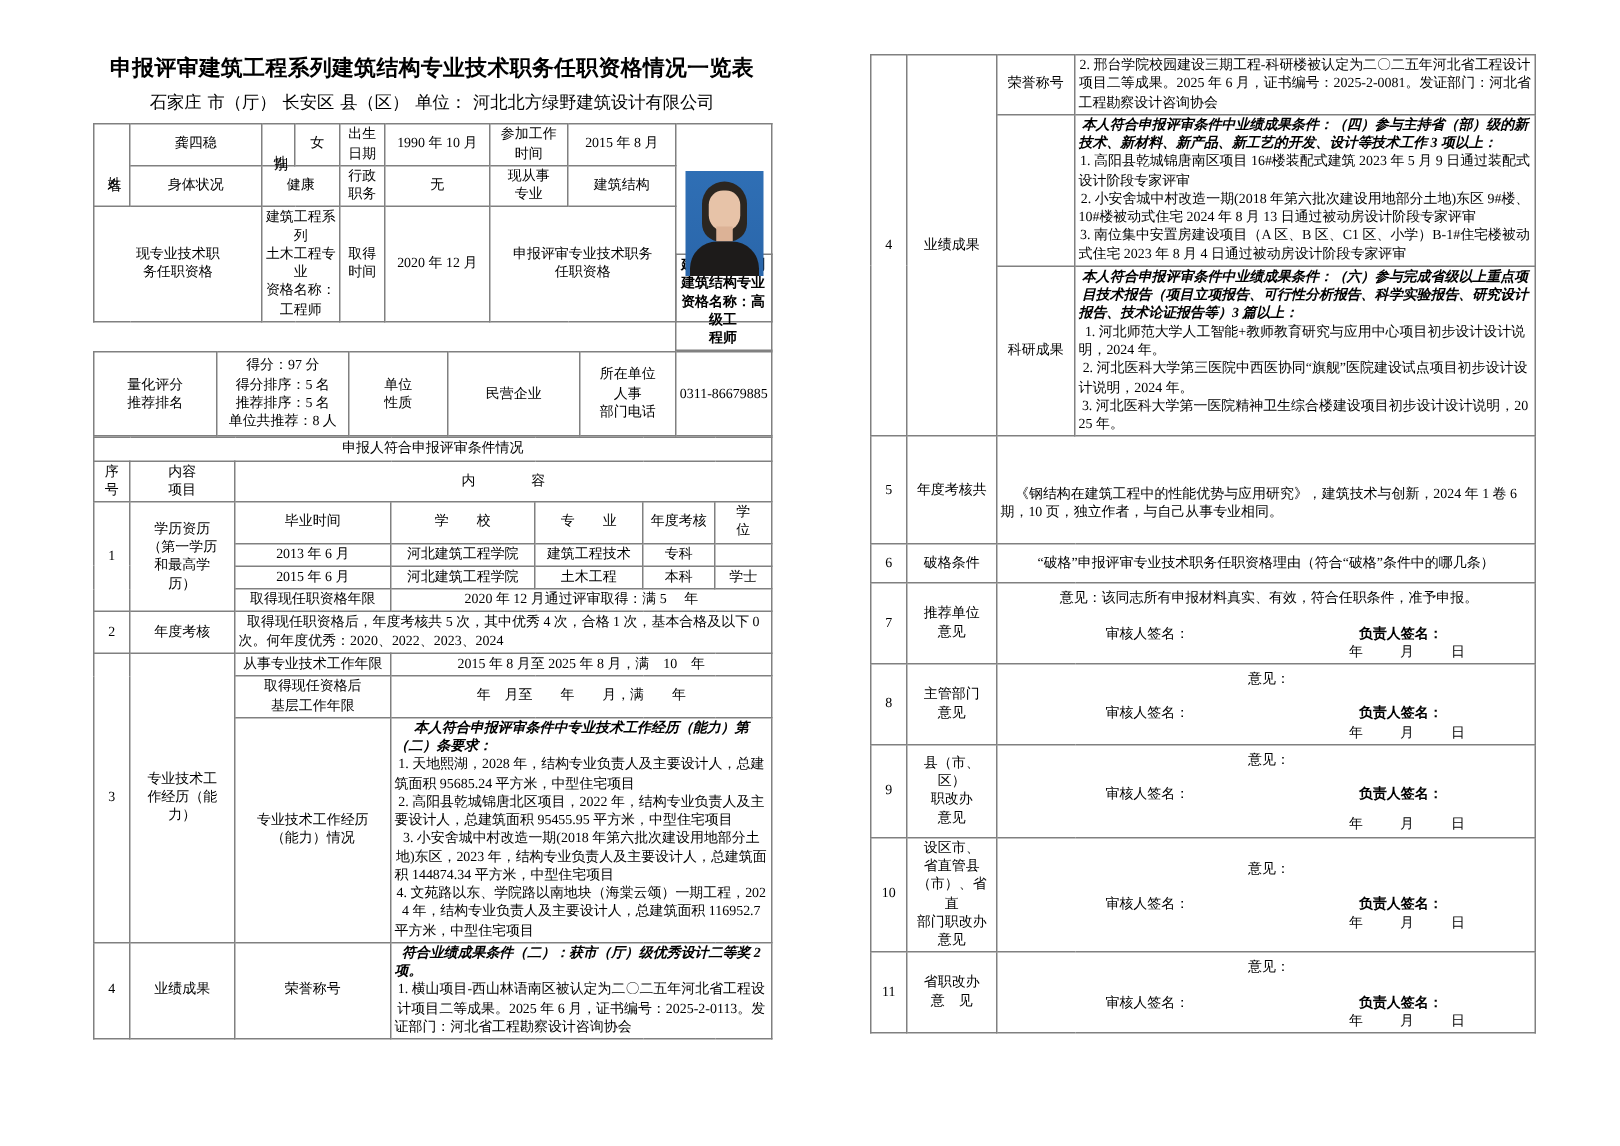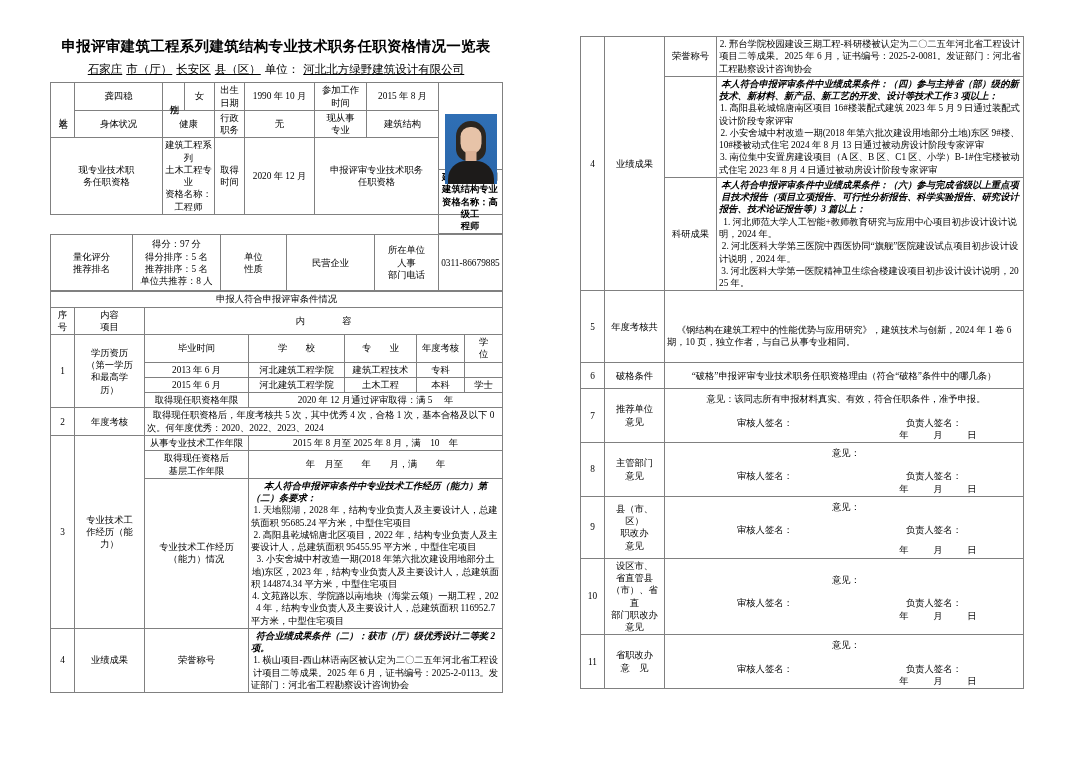--- a/index.html
+++ b/index.html
@@ -18,21 +18,21 @@
   .page {
     position: relative;
     width: 1080px;
     height: 764px;
     box-sizing: border-box;
   }
 
   
   .pane-left {
     position: absolute;
-    left: 50px;
+    left: 62px;
     top: 38px;
     width: 452px;
   }
   .pane-right {
     position: absolute;
     left: 580px;
     top: 36px;
     width: 443px;
   }
 
@@ -46,21 +46,21 @@
     line-height: 1.2;
     white-space: nowrap;
   }
   .subhead {
     font-size: 11.5px;
     text-align: center;
     margin: 0 0 5px 0;
     line-height: 1.3;
     white-space: nowrap;
   }
-  .ul { text-decoration: underline; }
+  .ul { }
   .sp { display: inline-block; width: 4px; }
 
   
   table.grid {
     border-collapse: collapse;
     width: 100%;
     table-layout: fixed;
   }
   table.grid td {
     border: 1px solid #808080;
@@ -130,21 +130,21 @@
     width: 11px;
     height: 10px;
     background: #dcb296;
   }
   .blankline { display: block; height: 11px; }
   .sig-row {
     display: flex;
     font-size: 9.3px;
   }
   .sig-row .a { width: 52%; }
-  .sig-row .b2 { width: 48%; }
+  .sig-row .b2 { width: 48%; font-weight: bold; }
   .ymd {
     text-align: right;
     font-size: 9.3px;
     letter-spacing: 0;
   }
   .ymd span { display: inline-block; width: 34px; text-align: center; }
 </style>
 </head>
 <body>
 

